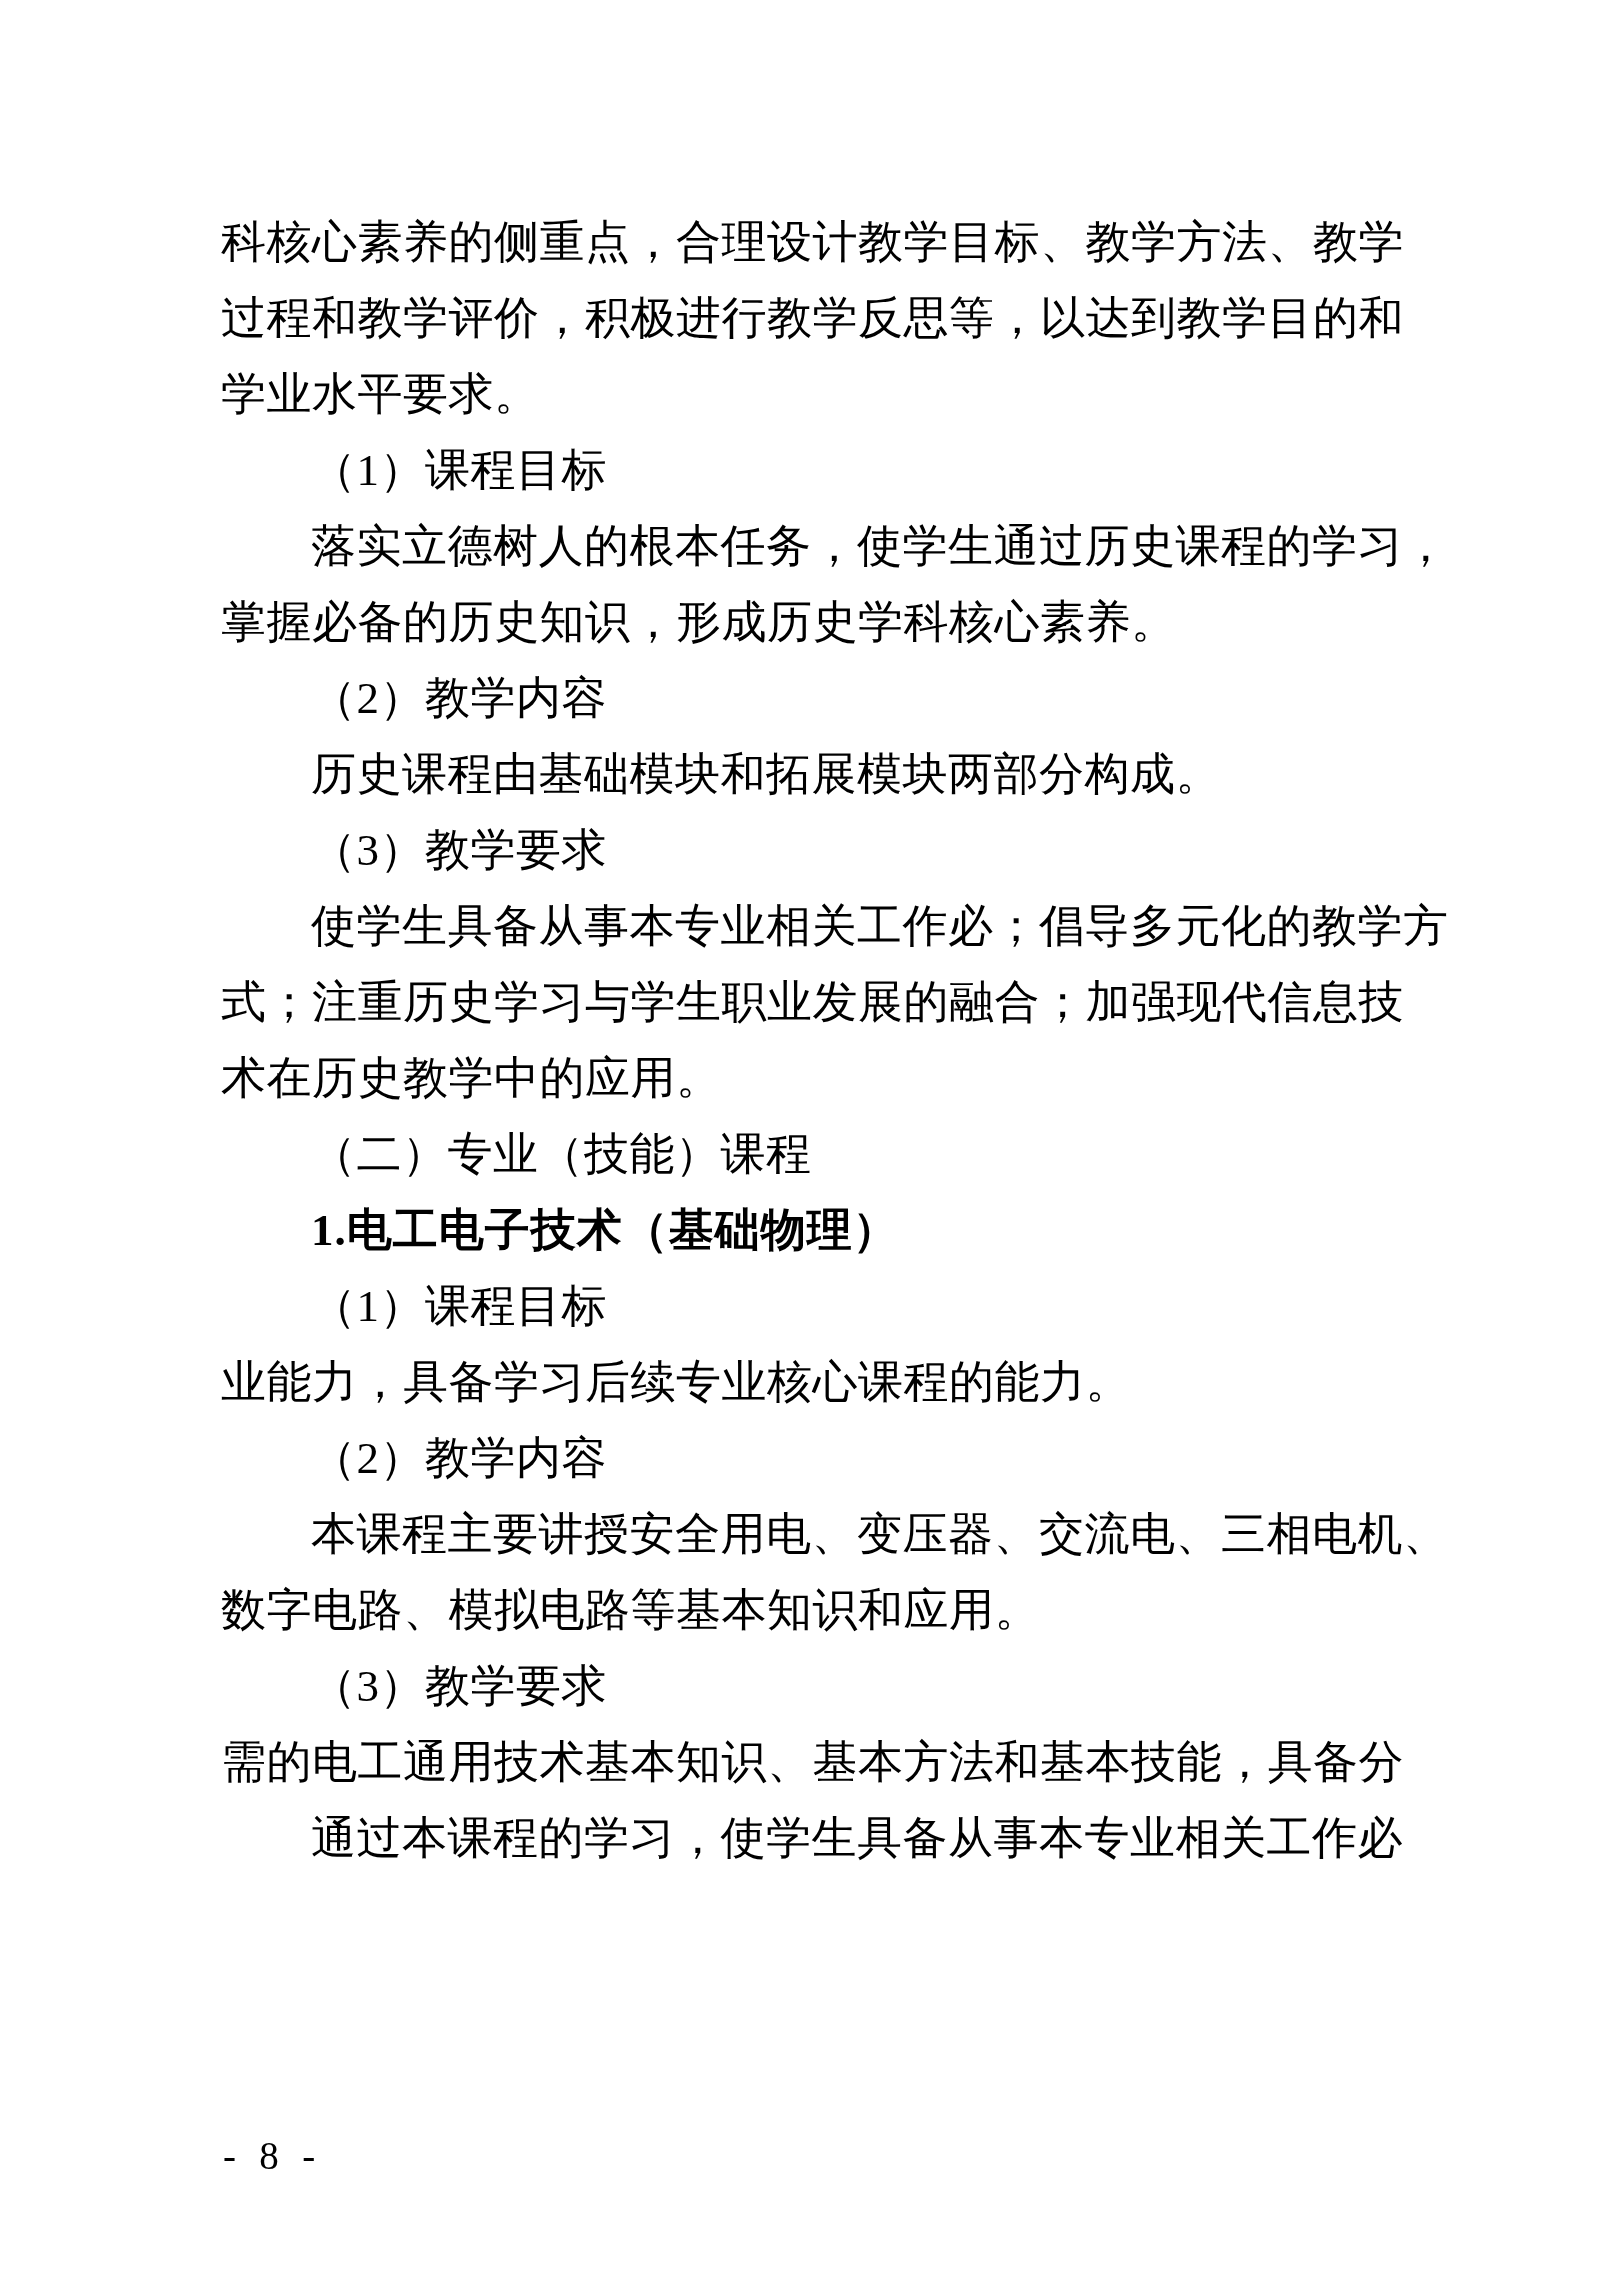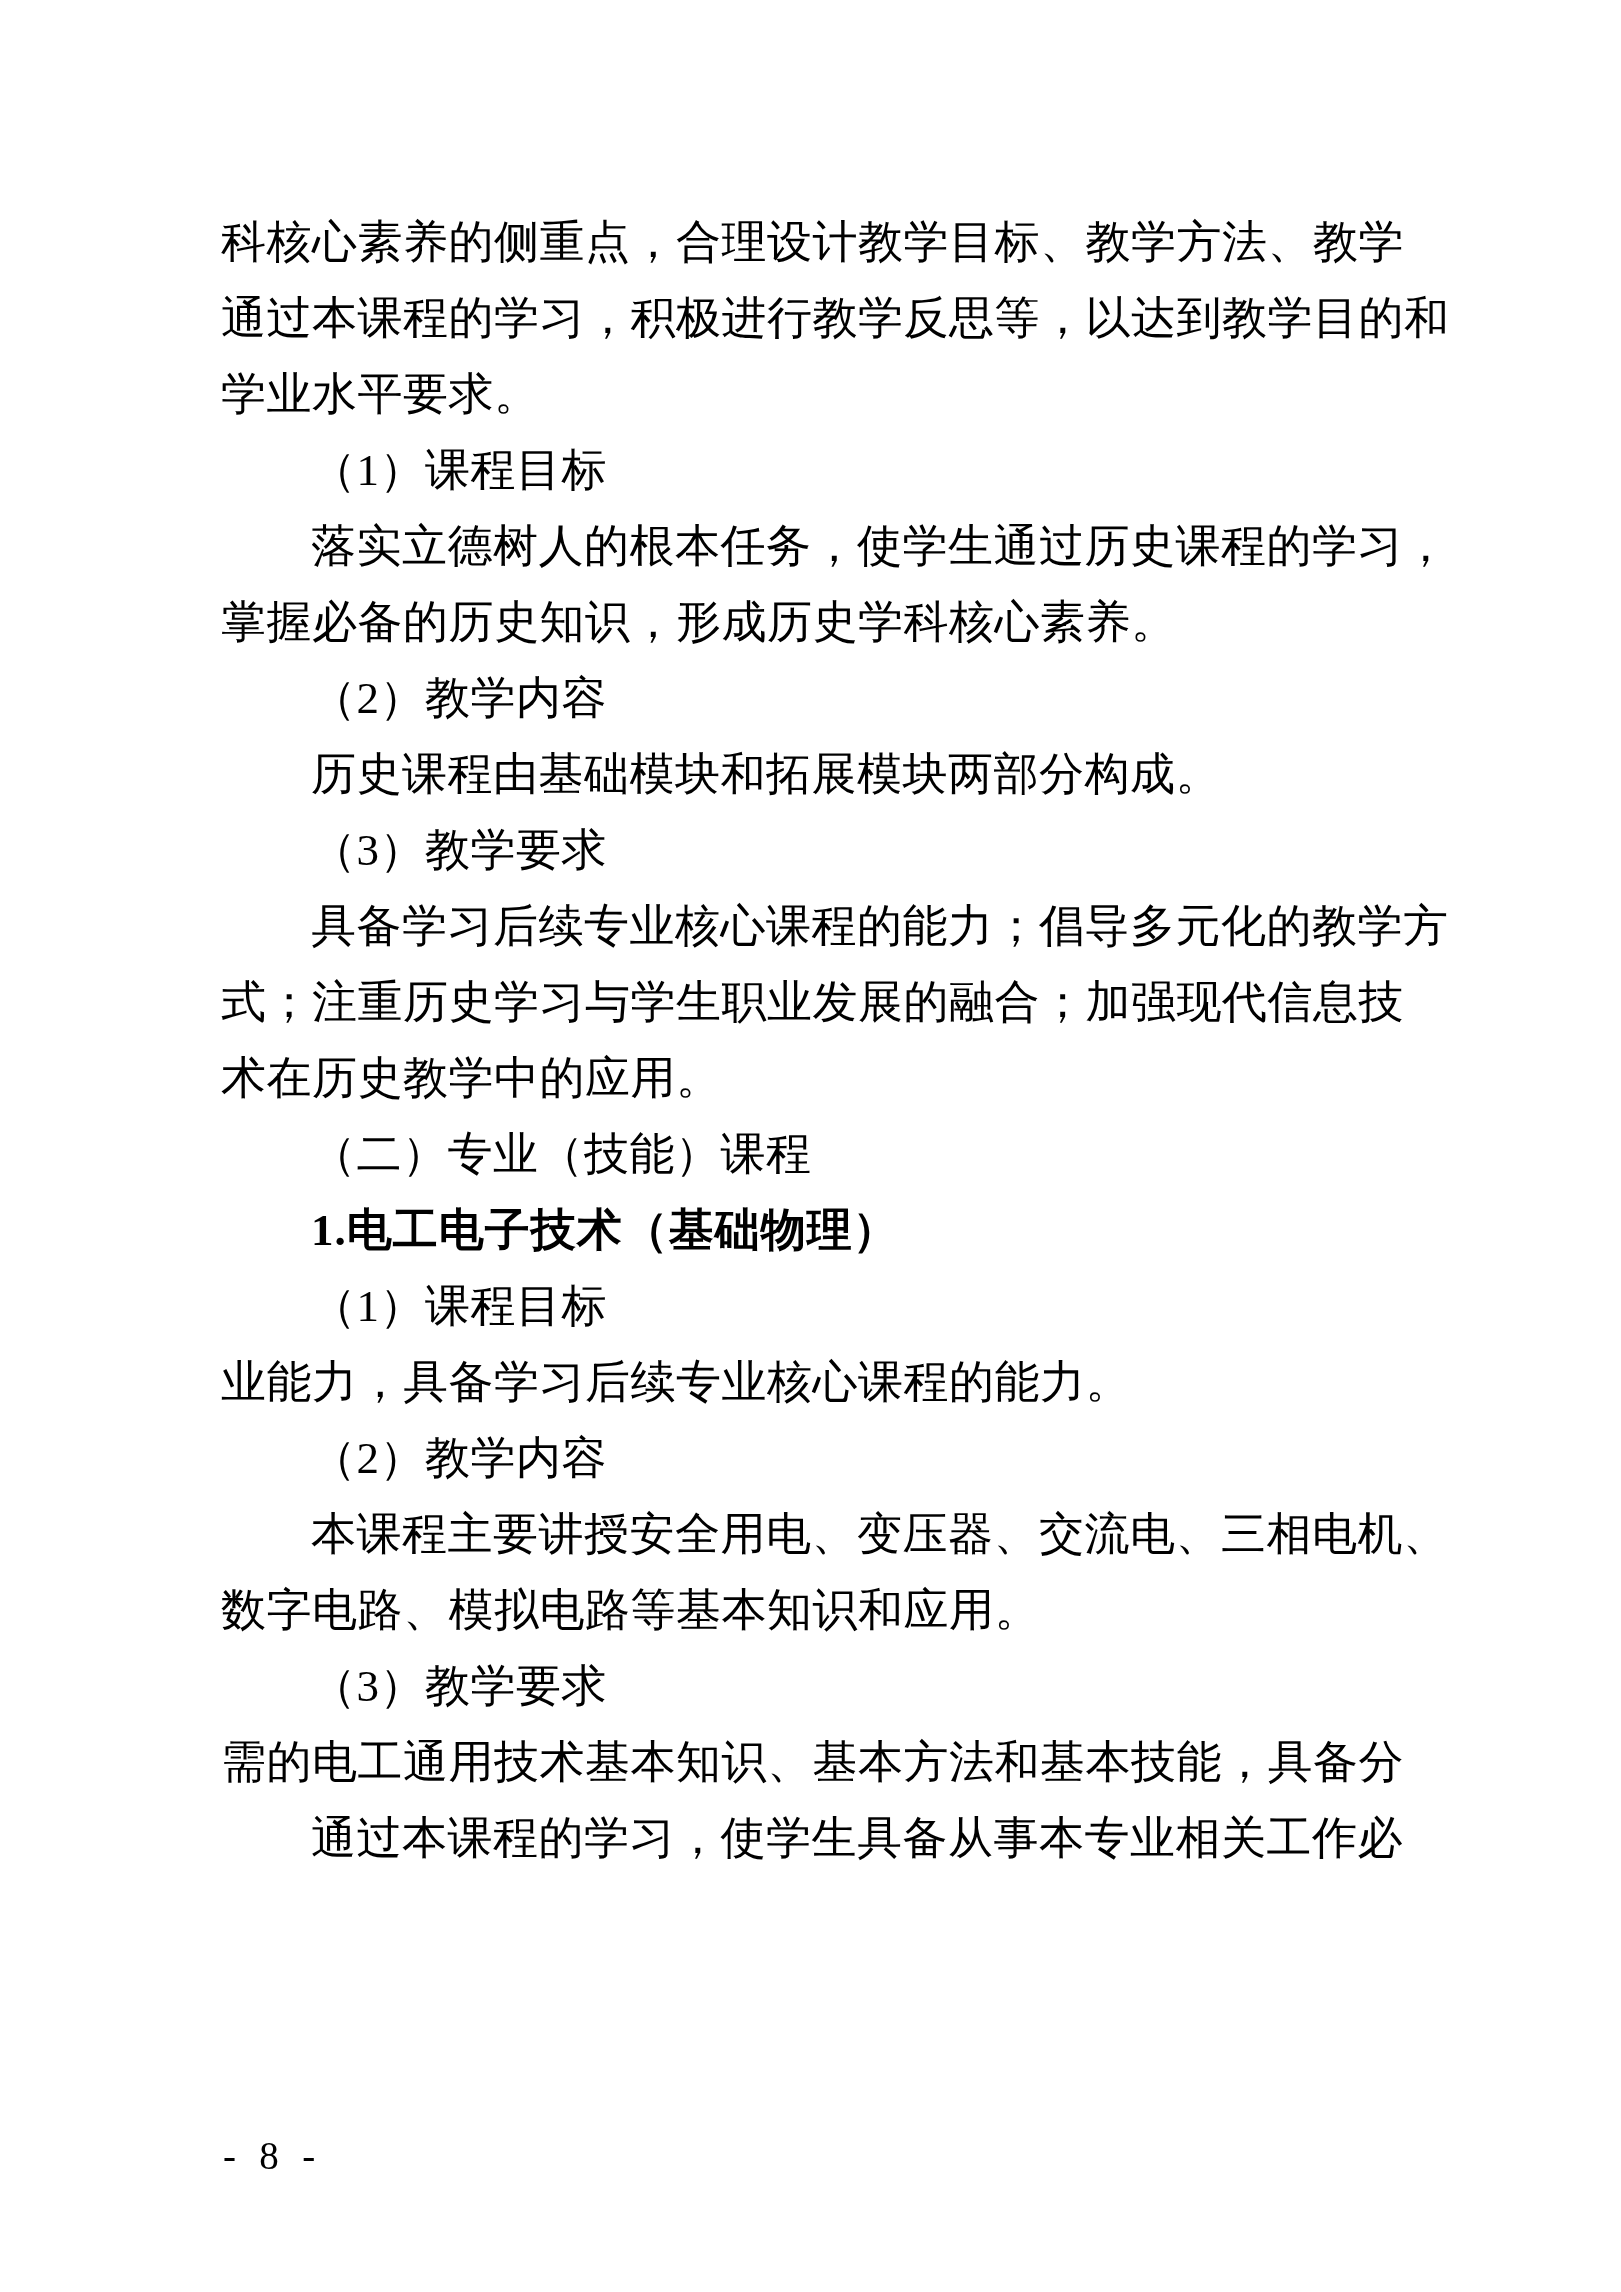--- a/index.html
+++ b/index.html
@@ -47,29 +47,29 @@
     word-spacing: 7.8px;
     color: #000000;
   }
 </style>
 </head>
 <body>
 
 <div class="page">
   <div class="textblock">
     <div class="line">科核心素养的侧重点，合理设计教学目标、教学方法、教学</div>
-    <div class="line">通过本课程的学习，积极进行教学反思等，以达到教学目的和</div>
+    <div class="line">过程和教学评价，积极进行教学反思等，以达到教学目的和</div>
     <div class="line">学业水平要求。</div>
     <div class="line indent">（1）课程目标</div>
     <div class="line indent">落实立德树人的根本任务，使学生通过历史课程的学习，</div>
     <div class="line">掌握必备的历史知识，形成历史学科核心素养。</div>
     <div class="line indent">（2）教学内容</div>
     <div class="line indent">历史课程由基础模块和拓展模块两部分构成。</div>
     <div class="line indent">（3）教学要求</div>
-    <div class="line indent">具备学习后续专业核心课程的能力；倡导多元化的教学方</div>
+    <div class="line indent">使学生具备从事本专业相关工作必；倡导多元化的教学方</div>
     <div class="line">式；注重历史学习与学生职业发展的融合；加强现代信息技</div>
     <div class="line">术在历史教学中的应用。</div>
     <div class="line indent">（二）专业（技能）课程</div>
     <div class="line indent bold">1.电工电子技术（基础物理）</div>
     <div class="line indent">（1）课程目标</div>
     <div class="line">业能力，具备学习后续专业核心课程的能力。</div>
     <div class="line indent">（2）教学内容</div>
     <div class="line indent">本课程主要讲授安全用电、变压器、交流电、三相电机、</div>
     <div class="line">数字电路、模拟电路等基本知识和应用。</div>
     <div class="line indent">（3）教学要求</div>

